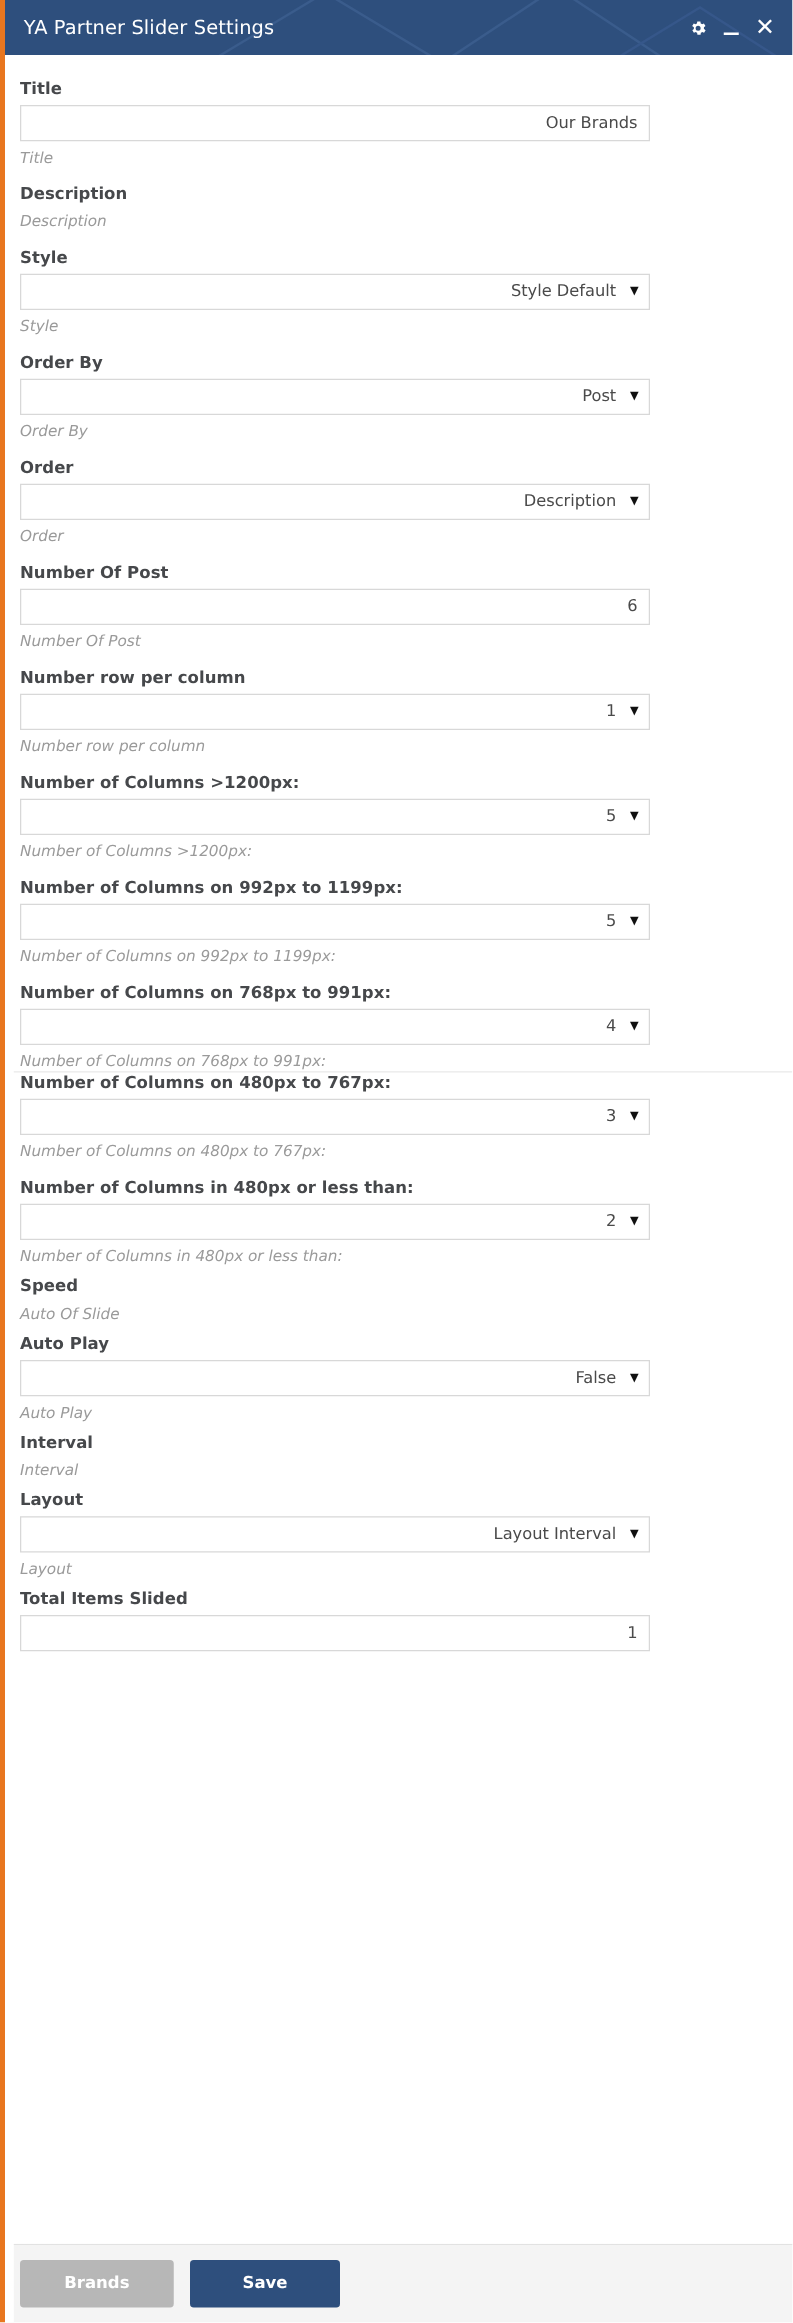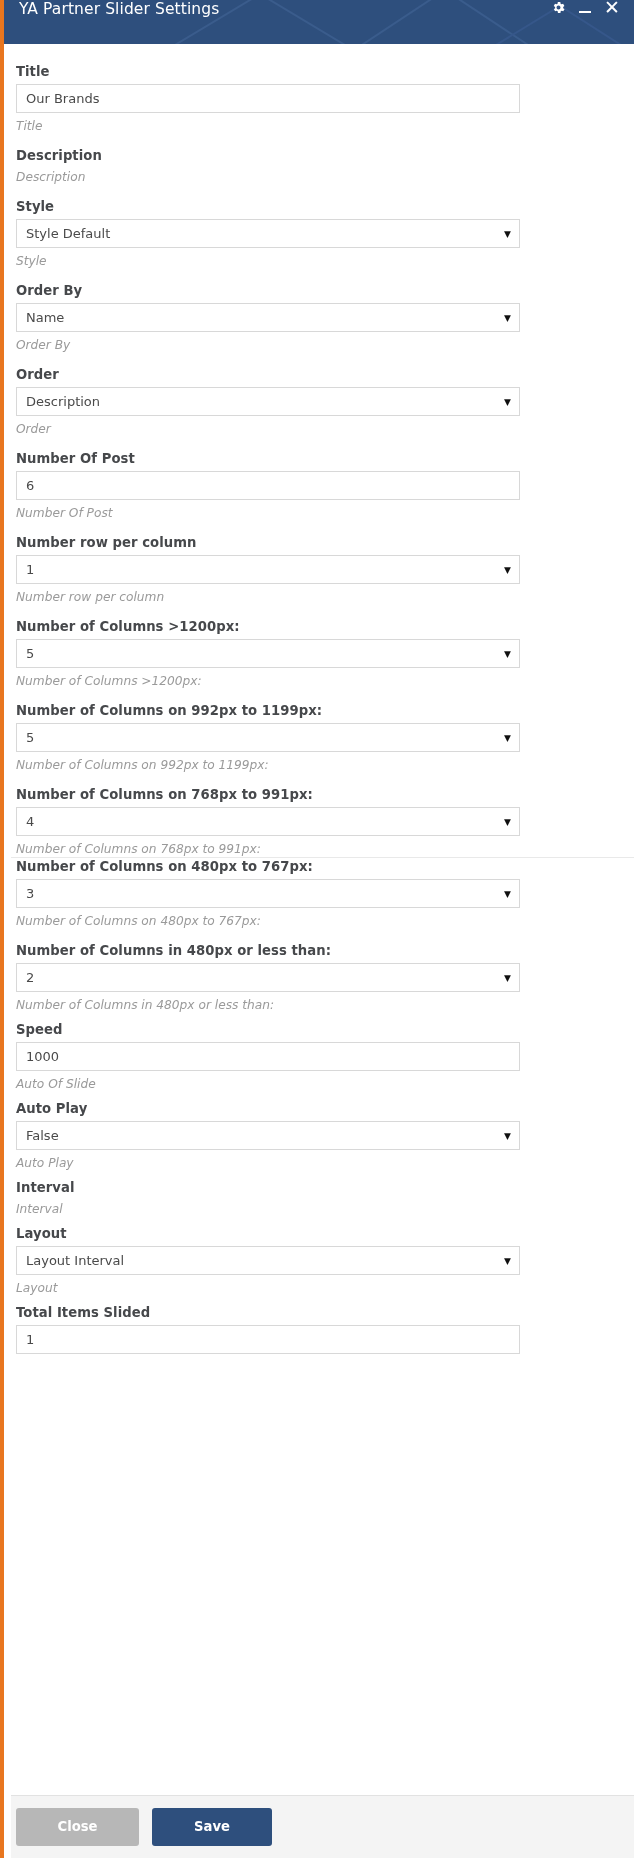--- a/index.html
+++ b/index.html
@@ -45,21 +45,21 @@
     background: #ffffff;
   }
 
   
   .modal-header {
     position: relative;
     height: 44px;
     min-height: 44px;
     background: #2e4f7d;
     display: flex;
-    align-items: flex-start;
+    align-items: center;
     overflow: hidden;
     flex: 0 0 auto;
   }
   .header-watermark {
     position: absolute;
     inset: 0;
     pointer-events: none;
     opacity: 1;
   }
   .modal-title {
@@ -138,27 +138,28 @@
     background: #ffffff;
     font-family: "DejaVu Sans", sans-serif;
     font-size: 13px;
     color: #4a4a4a;
     padding: 0 9px;
     line-height: 27px;
     border-radius: 0;
     outline: none;
     white-space: nowrap;
     overflow: hidden;
+    text-align: right;
   }
   .f-select {
     position: relative;
     width: 504px;
   }
   .f-select .f-control {
-    padding-right: 40px;
+    padding-right: 26px;
   }
   .caret-icon {
     position: absolute;
     right: 9px;
     top: 50%;
     transform: translateY(-50%);
     font-size: 9px;
     color: #101010;
     line-height: 1;
     pointer-events: none;
@@ -267,21 +268,21 @@
         <div class="f-control">Style Default</div>
         <span class="caret-icon">▼</span>
       </div>
       <span class="f-help">Style</span>
     </div>
     <div class="gap-sm"></div>
 
     <div class="form-group">
       <label class="f-label">Order By</label>
       <div class="f-select">
-        <div class="f-control">Name</div>
+        <div class="f-control">Post</div>
         <span class="caret-icon">▼</span>
       </div>
       <span class="f-help">Order By</span>
     </div>
     <div class="gap-sm"></div>
 
     <div class="form-group">
       <label class="f-label">Order</label>
       <div class="f-select">
         <div class="f-control">Description</div>
@@ -353,21 +354,20 @@
       <div class="f-select">
         <div class="f-control">2</div>
         <span class="caret-icon">▼</span>
       </div>
       <span class="f-help">Number of Columns in 480px or less than:</span>
     </div>
     <div class="gap-xs"></div>
 
     <div class="form-group">
       <label class="f-label">Speed</label>
-      <div class="f-control">1000</div>
       <span class="f-help">Auto Of Slide</span>
     </div>
     <div class="gap-xs"></div>
 
     <div class="form-group">
       <label class="f-label">Auto Play</label>
       <div class="f-select">
         <div class="f-control">False</div>
         <span class="caret-icon">▼</span>
       </div>
@@ -392,17 +392,17 @@
     <div class="gap-xs"></div>
 
     <div class="form-group">
       <label class="f-label">Total Items Slided</label>
       <div class="f-control">1</div>
     </div>
 
   </div>
 
   <div class="modal-footer">
-    <button class="btn btn-close">Close</button>
+    <button class="btn btn-close">Brands</button>
     <button class="btn btn-save">Save changes</button>
   </div>
 
 </div>
 
 </body></html>

